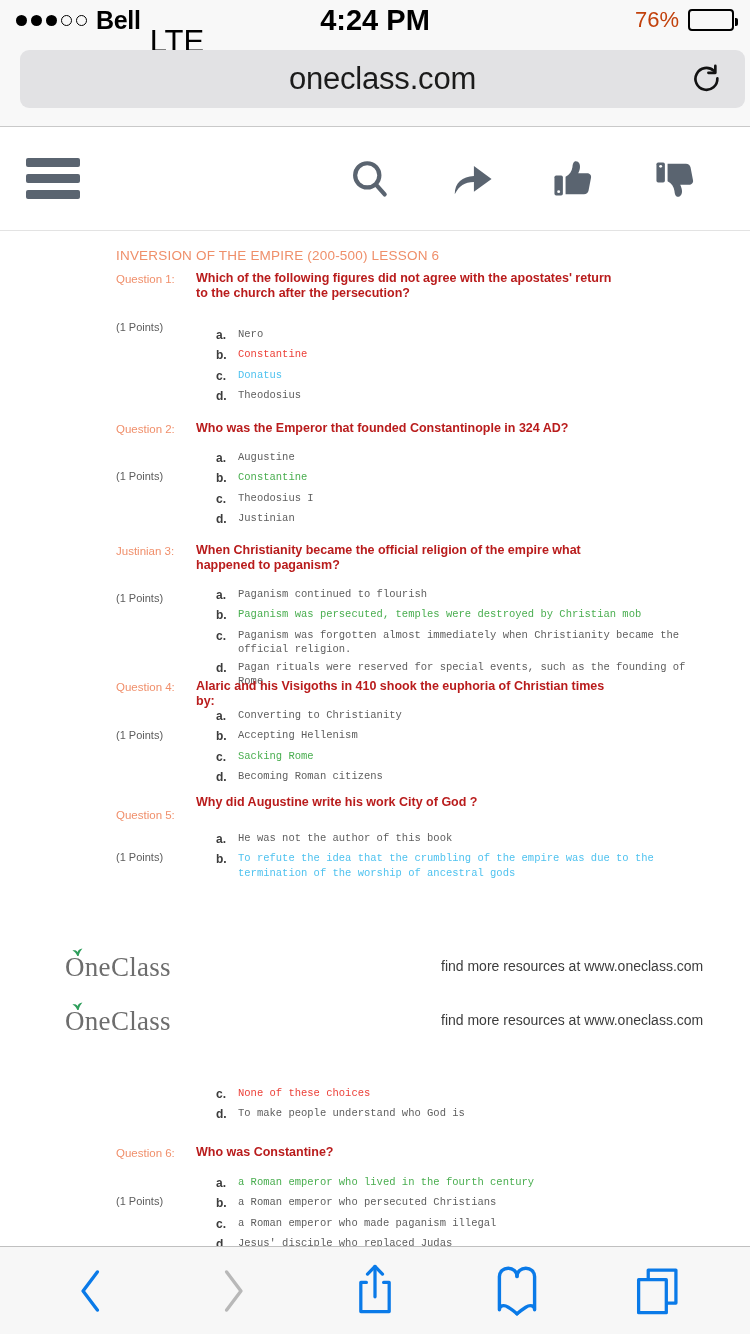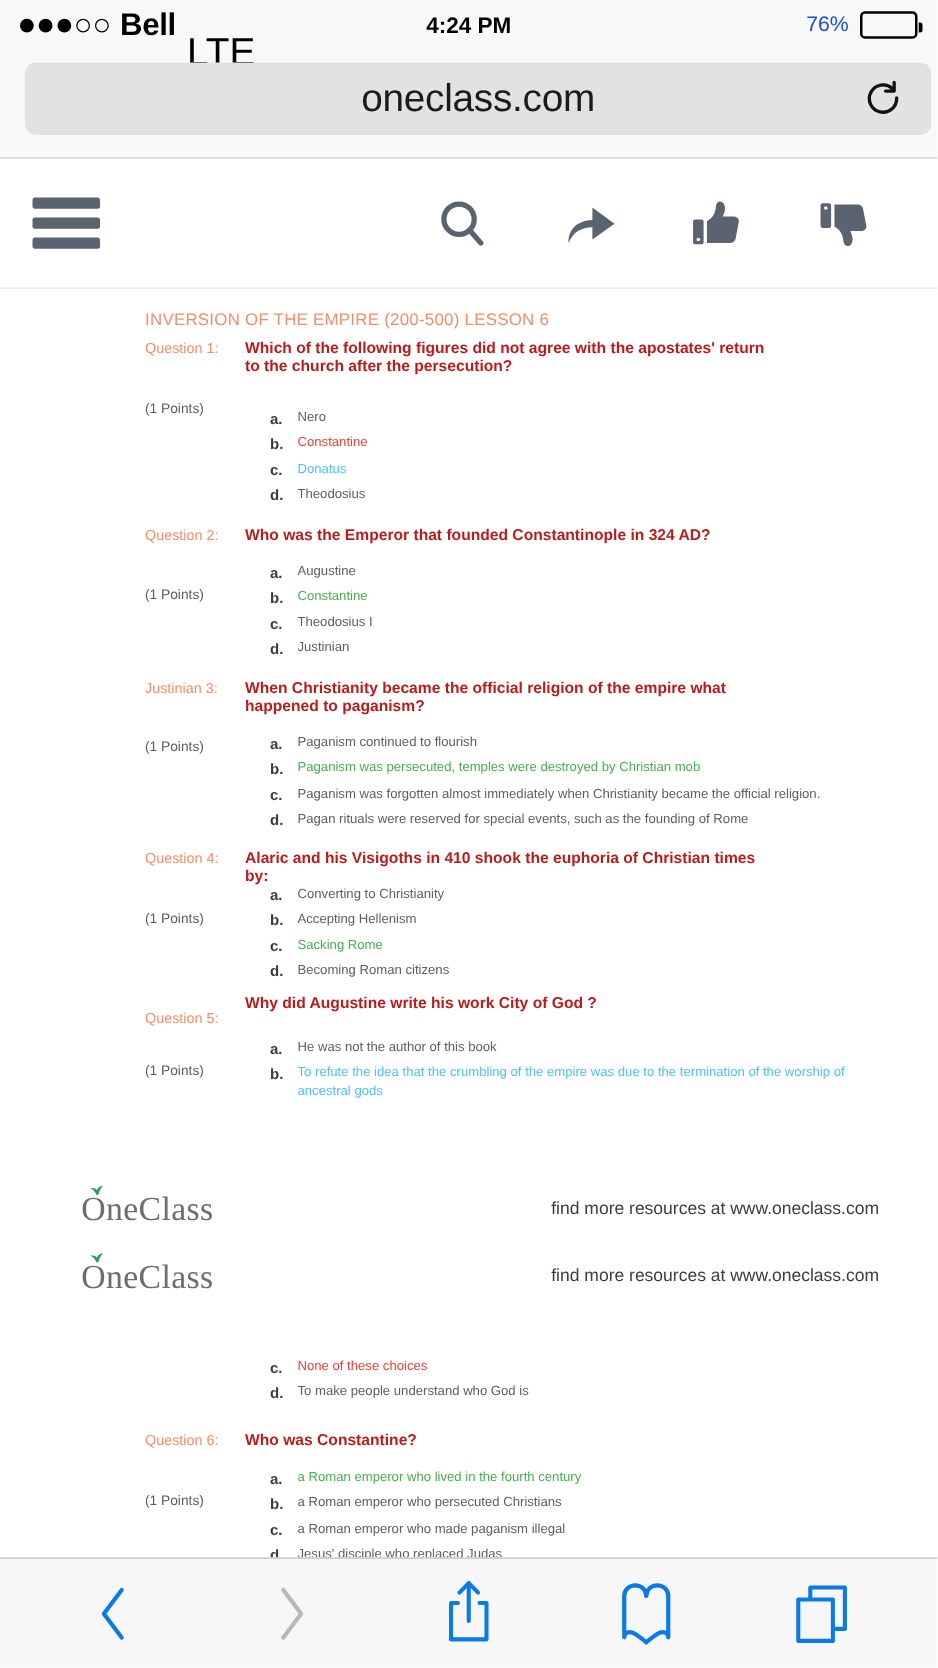--- a/index.html
+++ b/index.html
@@ -17,26 +17,26 @@
     display:flex; align-items:center; padding:0 16px;
   }
   .sb-left { display:flex; align-items:center; gap:9px; }
   .dots { display:flex; align-items:center; gap:4px; }
   .dot { width:11px; height:11px; border-radius:50%; background:#000; }
   .dot.empty { background:transparent; border:1.5px solid #000; width:11px; height:11px; }
   .sb-carrier { font-size:25px; font-weight:bold; color:#000; letter-spacing:-0.3px; }
   .sb-network { font-size:31px; color:#000; letter-spacing:0px;margin-top:44px; }
   .sb-center {
     position:absolute; left:0; right:0; text-align:center;
-    font-size:18px; font-weight:bold; color:#000; pointer-events:none;
+    font-size:29px; font-weight:bold; color:#000; pointer-events:none;
   }
   .sb-right {
     margin-left:auto; display:flex; align-items:center; gap:9px; z-index:2;
   }
-  .sb-batt-pct { font-size:17px; color:#1d4ed8; }
+  .sb-batt-pct { font-size:22px; color:#c2410c; }
   .battery {
     position:relative; width:46px; height:22px;
     border:2px solid #000; border-radius:4px; padding:2px;
   }
   .battery::after {
     content:""; position:absolute; right:-6px; top:7px;
     width:3px; height:8px; background:#000; border-radius:0 2px 2px 0;
   }
   .battery-fill { height:100%; background:#000; border-radius:1px; }
 
@@ -88,21 +88,21 @@
   .q-text {
     position:absolute; left:196px; width:420px;
     font-size:12.5px; font-weight:bold; color:#b91c1c; line-height:1.22;
   }
   .opts { position:absolute; left:216px; width:470px; }
   .opt { display:flex; align-items:flex-start; margin-bottom:4.2px; }
   .opt-letter {
     width:22px; flex:none; font-size:12px; font-weight:bold; color:#3c3c3c;
     line-height:1.35;
   }
-  .opt-text { font-size:10.5px; color:#5e5e5e; line-height:1.35; }
+  .opt-text { font-size:10.5px; color:#5e5e5e; line-height:1.35;font-family:Liberation Mono, monospace; }
   .opt-text.red   { color:#ec4139; }
   .opt-text.blue  { color:#4fc2ef; }
   .opt-text.green { color:#4aae50; }
 
   
   .ocbreak { position:absolute; left:0; width:750px; height:54px; }
   .oc-logo { position:absolute; left:65px; top:8px; display:flex; align-items:baseline; }
   .oc-o-wrap { position:relative; display:inline-block; }
   .oc-word {
     font-family:"Liberation Serif", serif; font-size:27px; color:#6d6d6d;

